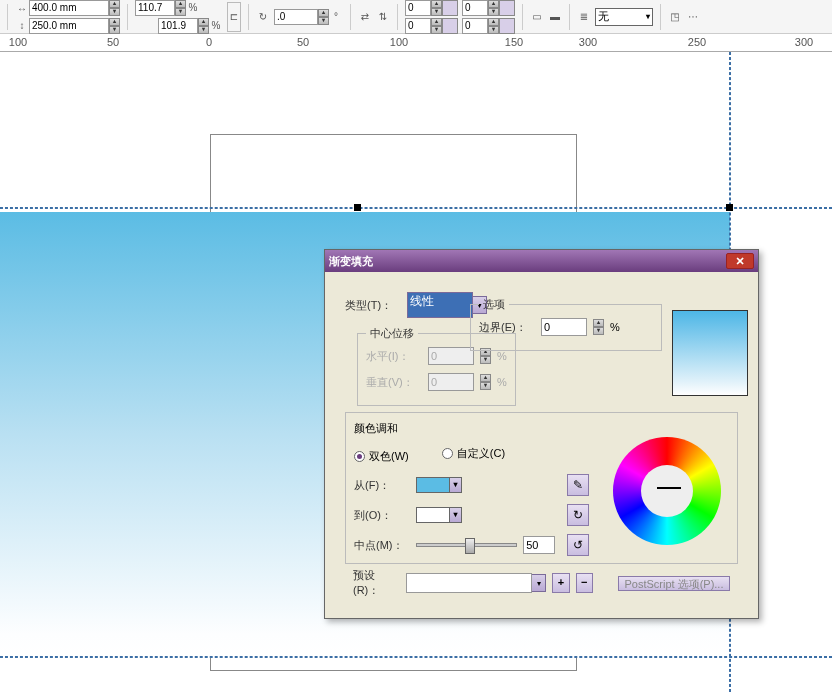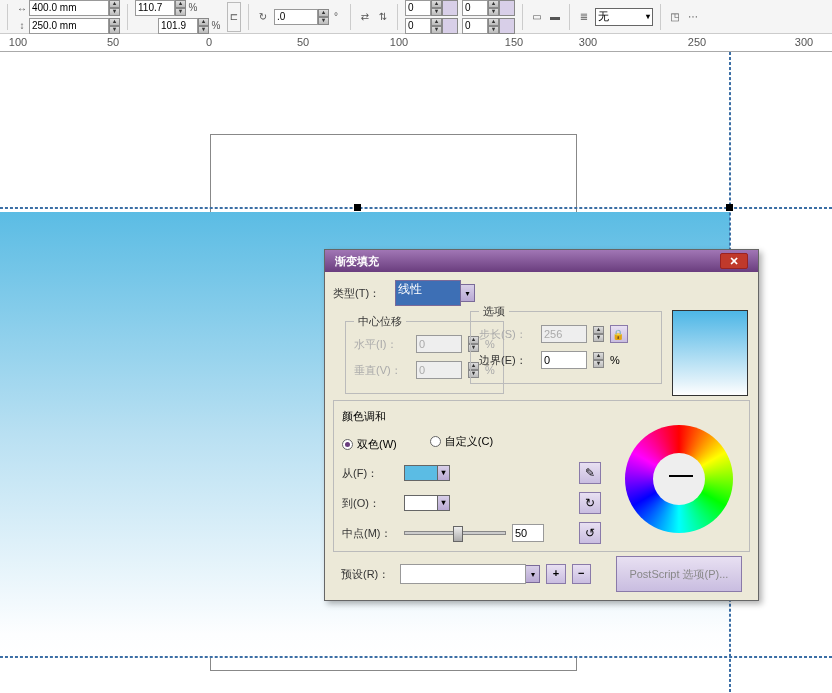--- a/index.html
+++ b/index.html
@@ -14,51 +14,51 @@
 .icon-sm{width:14px;height:14px;display:inline-flex;align-items:center;justify-content:center;font-size:10px;color:#555;}
 .ruler{height:18px;background:#fff;border-bottom:1px solid #aaa;position:relative;font-size:9px;color:#555;}
 .ruler span{position:absolute;top:2px;transform:translateX(-50%);}
 .canvas-area{position:relative;width:832px;height:640px;background:#fff;}
 .page{position:absolute;left:210px;top:82px;width:367px;height:537px;border:1px solid #888;background:#fff;}
 .page-shadow{position:absolute;left:214px;top:86px;width:367px;height:537px;background:#ccc;z-index:-1;}
 .grad-rect{position:absolute;left:0;top:160px;width:730px;height:445px;background:linear-gradient(to bottom,#5bbce4 0%,#b9e0f2 50%,#fdfeff 95%,#fff 100%);}
 .sel-dash{position:absolute;border:1px dashed #3b6ea5;pointer-events:none;}
 .handle{position:absolute;width:7px;height:7px;background:#000;}
 .dialog{position:absolute;left:324px;top:249px;width:435px;background:#ece9d8;border:1px solid #666;box-shadow:3px 3px 6px rgba(0,0,0,0.3);}
-.titlebar{height:22px;background:linear-gradient(#a176b5,#6a3d7e);display:flex;align-items:center;justify-content:space-between;padding:0 10px;color:#fff;font-weight:bold;}
+.titlebar{height:22px;background:linear-gradient(#a176b5,#6a3d7e);display:flex;align-items:center;justify-content:space-between;padding:0 4px;color:#fff;font-weight:bold;}
 .close-x{width:28px;height:16px;background:#c0392b;border-radius:2px;text-align:center;line-height:14px;color:#fff;cursor:pointer;border:1px solid #922;}
-.dlg-body{padding:8px;}
+.dlg-body{padding:20px;}
 .row{display:flex;align-items:center;gap:6px;margin-bottom:8px;}
 .combo{display:flex;align-items:center;}
 .combo select,.combo-box{height:26px;border:1px solid #7a6a99;background:#fff;font-size:12px;}
 .combo-box{width:66px;padding:0 2px;background:#c9bde0;color:#000;}
 .combo-btn{width:14px;height:18px;background:linear-gradient(#d8cfe8,#b9a9d4);border:1px solid #7a6a99;border-left:0;display:flex;align-items:center;justify-content:center;font-size:8px;cursor:pointer;}
 fieldset{border:1px solid #bbb;padding:6px 8px;margin-bottom:6px;}
 legend{padding:0 4px;color:#333;}
 .lbl{width:56px;color:#333;}
 .disabled-lbl{color:#aaa;}
 .dlg-input{width:46px;height:18px;border:1px solid #999;padding:0 2px;text-align:left;}
 .dlg-input[disabled]{background:#eee;color:#aaa;}
-fieldset.opts{position:absolute;right:96px;top:32px;width:192px;}
+fieldset.opts{position:absolute;right:96px;top:25px;width:192px;}
 .preview{position:absolute;right:10px;top:38px;width:76px;height:86px;border:1px solid #333;background:linear-gradient(to bottom,#4db6e6 0%,#e2f2fa 85%,#fff 100%);}
 .color-section{border:1px solid #bbb;padding:8px;margin-top:6px;position:relative;}
 .radio{display:inline-flex;align-items:center;gap:4px;margin-right:30px;}
 .radio i{width:11px;height:11px;border:1px solid #666;border-radius:50%;background:#fff;display:inline-flex;align-items:center;justify-content:center;}
 .radio i.on::after{content:"";width:5px;height:5px;background:#6a3d7e;border-radius:50%;}
 .swatch{width:34px;height:16px;border:1px solid #666;display:inline-block;}
 .swatch-btn{display:inline-flex;}
 .swatch-btn b{width:12px;height:16px;background:linear-gradient(#d8cfe8,#b9a9d4);border:1px solid #666;border-left:0;font-size:8px;text-align:center;line-height:14px;cursor:pointer;}
 .tool-btn{width:22px;height:22px;background:linear-gradient(#e8e0f2,#c9bde0);border:1px solid #8a7aa9;display:inline-flex;align-items:center;justify-content:center;cursor:pointer;font-size:12px;}
 .wheel{width:108px;height:108px;border-radius:50%;background:conic-gradient(red,yellow,lime,cyan,blue,magenta,red);position:absolute;right:16px;top:24px;}
 .wheel::after{content:"";position:absolute;inset:28px;border-radius:50%;background:#eee;}
 .wheel-marker{position:absolute;left:44px;top:50px;width:24px;height:2px;background:#000;z-index:2;}
 .slider-track{width:102px;height:4px;background:#ccc;border:1px solid #888;position:relative;}
 .slider-thumb{position:absolute;left:48px;top:-6px;width:10px;height:16px;background:linear-gradient(#eee,#aaa);border:1px solid #666;cursor:pointer;}
 .btnbar{display:flex;justify-content:flex-end;gap:8px;padding:8px;}
-.btn{width:66px;height:36px;background:linear-gradient(#e8e0f2,#c9bde0);border:1px solid #8a7aa9;cursor:pointer;margin-left:13px;}
+.btn{width:66px;height:15px;background:linear-gradient(#e8e0f2,#c9bde0);border:1px solid #8a7aa9;cursor:pointer;margin-left:13px;}
 .btn-lg{width:132px;color:#888;}
 .preset-row{display:flex;align-items:center;gap:6px;padding:4px 8px 0;}
 .preset-combo{width:126px;height:20px;border:1px solid #999;background:#fff;}
 .sq-btn{width:20px;height:20px;background:linear-gradient(#e8e0f2,#c9bde0);border:1px solid #8a7aa9;text-align:center;line-height:17px;cursor:pointer;font-weight:bold;}
 .lock-ic{width:18px;height:18px;border:1px solid #8a7aa9;background:linear-gradient(#e8e0f2,#c9bde0);display:inline-flex;align-items:center;justify-content:center;font-size:10px;}
 .wrap-sel{width:58px;height:18px;border:1px solid #666;background:#fff;padding:0 2px;display:flex;align-items:center;justify-content:space-between;}
 .wrap-sel b{font-size:8px;}
 .pia-ic{width:16px;height:16px;border:1px solid #888;background:#fff;display:inline-block;}
 </style>
 </head>
@@ -223,29 +223,20 @@
             <b>▴</b>
             <b>▾</b>
           </div>
         <span class="disabled-lbl">%</span>
       </div>
     </fieldset>
 
     <fieldset class="opts">
       <legend>选项</legend>
       <div class="row">
-        <span class="lbl disabled-lbl">步长(S)：</span>
-        <input class="dlg-input" disabled="" value="256" style="">
-        <div class="spin">
-            <b>▴</b>
-            <b>▾</b>
-          </div>
-        <span class="lock-ic">🔒</span>
-      </div>
-      <div class="row">
         <span class="lbl">边界(E)：</span>
         <input class="dlg-input" value="0" style="">
         <div class="spin">
             <b>▴</b>
             <b>▾</b>
           </div>
         <span>%</span>
       </div>
     </fieldset>
 

